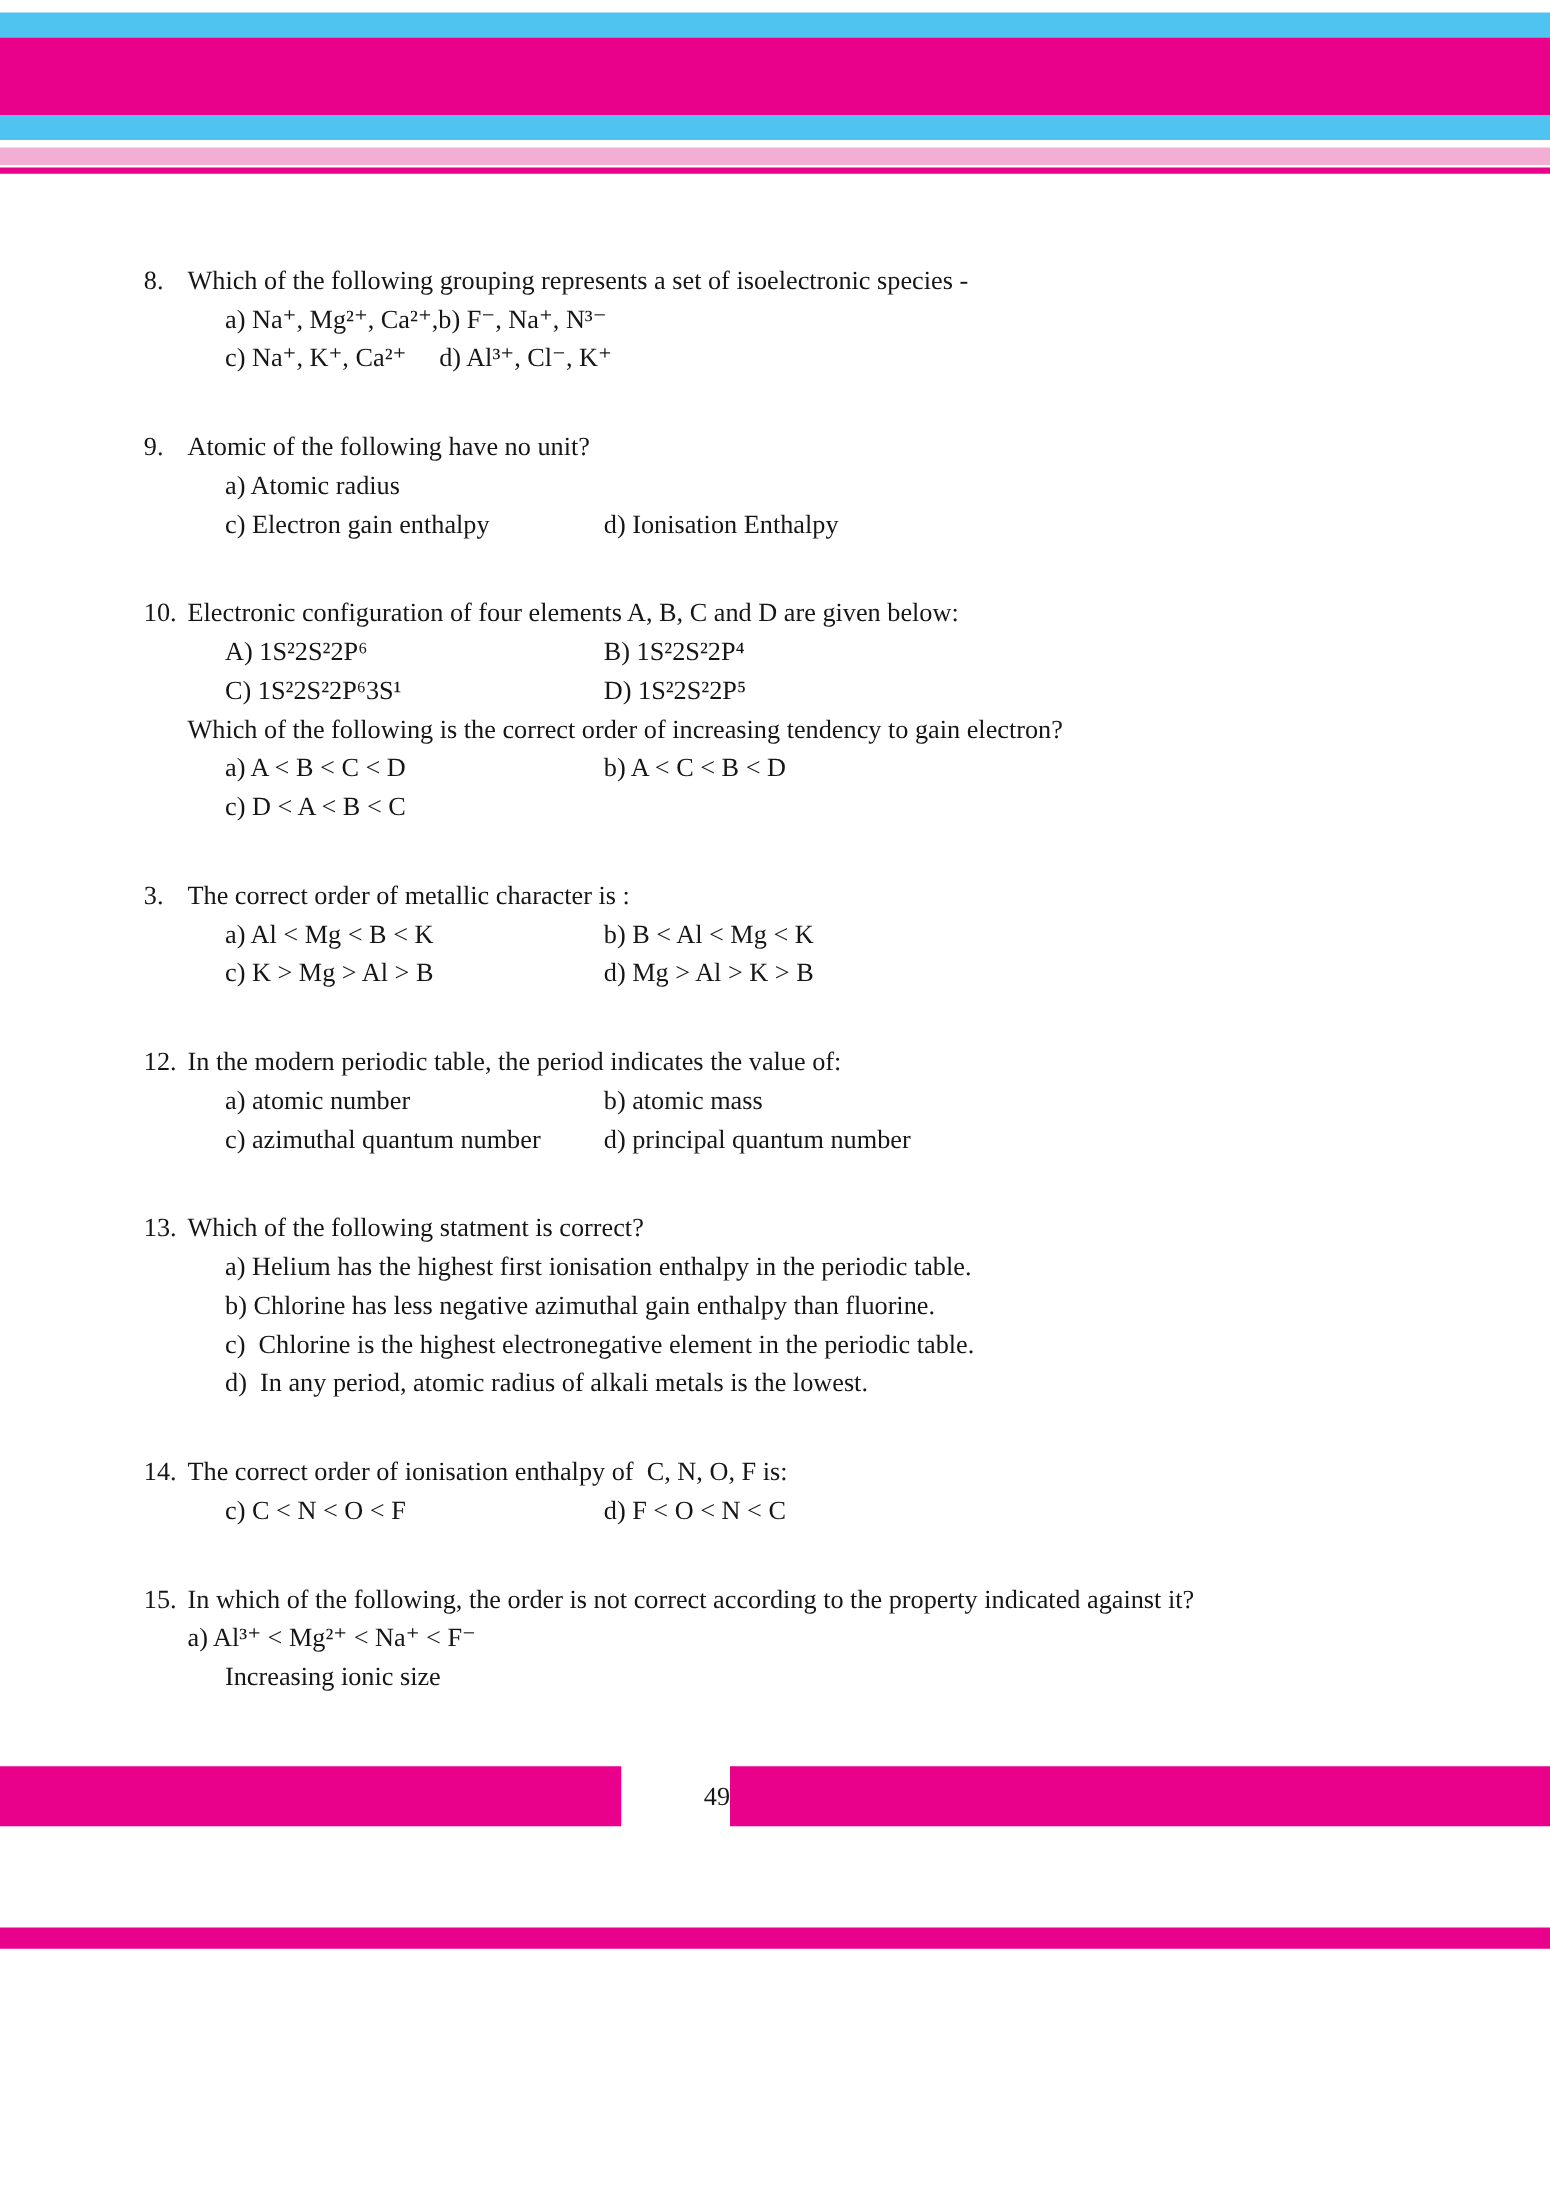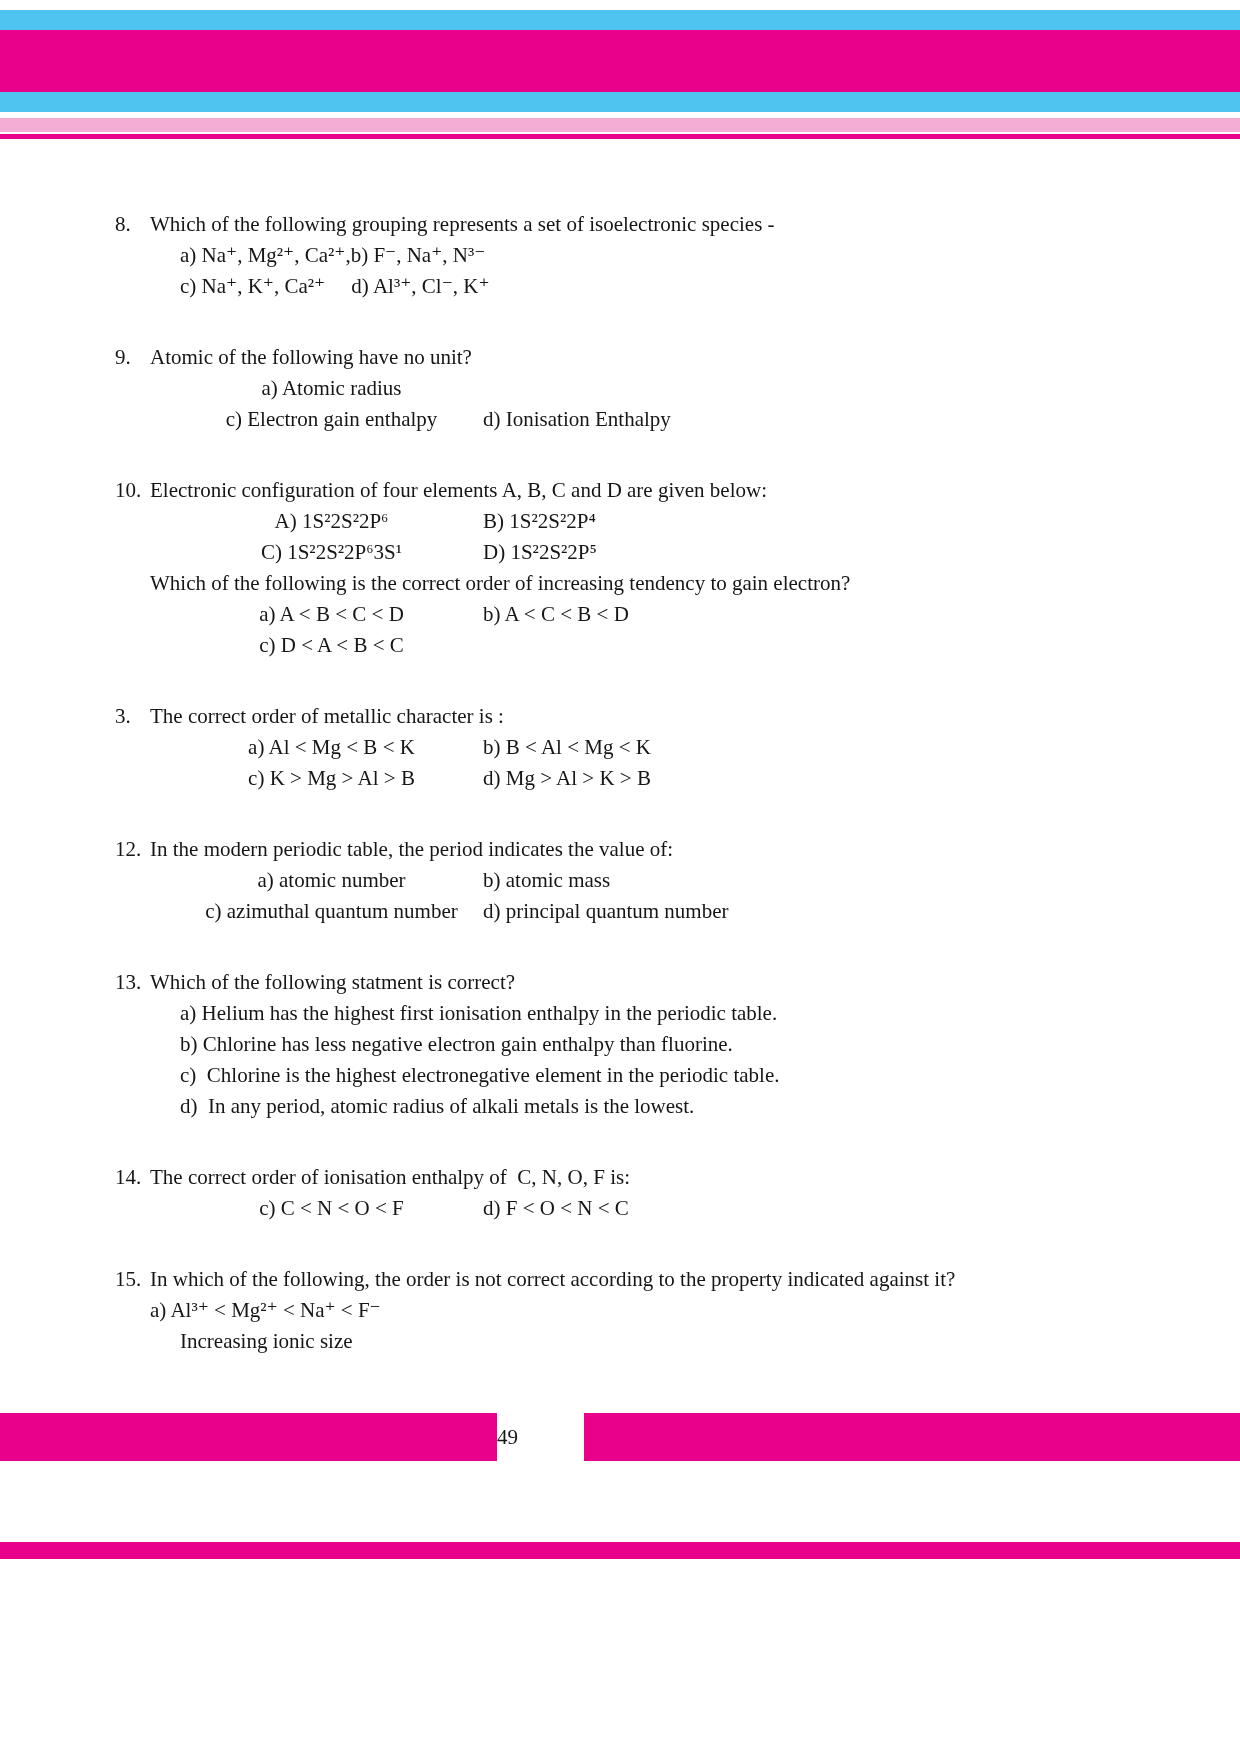--- a/index.html
+++ b/index.html
@@ -38,35 +38,35 @@
     line-height: 31px;
   }
   .question { margin-bottom: 40px; }
   .q-head { display: flex; }
   .q-num  { width: 35px; flex: none; }
   .q-text { flex: 1; white-space: pre-wrap; }
 
   .opt-line { padding-left: 65px; white-space: pre-wrap; }
   .opt-line.stem { padding-left: 35px; }
   .opt-line.two { display: flex; }
-  .opt-left  { width: 303px; flex: none; white-space: pre-wrap; text-align: center; }
+  .opt-left  { width: 303px; flex: none; white-space: pre-wrap; }
   .opt-right { flex: 1; white-space: pre-wrap; }
 
   
   .footer-bar-left {
     position: absolute; top: 1413px; left: 0; width: 497px; height: 48px;
     background: var(--magenta, #E9008B);
   }
   .footer-bar-right {
     position: absolute; top: 1413px; left: 584px; right: 0; height: 48px;
     background: var(--magenta, #E9008B);
   }
   .footer-page-number {
     position: absolute; top: 1413px; left: 497px; width: 87px; height: 48px;
-    line-height: 48px; text-align: left;
+    line-height: 48px; text-align: right;
     font-size: 21px; color: #161616;
   }
   .bottom-strip {
     position: absolute; top: 1542px; left: 0; right: 0; height: 17px;
     background: var(--magenta, #E9008B);
   }
 </style>
 </head>
 <body>
 
@@ -160,21 +160,21 @@
         <span class="opt-right">d) principal quantum number</span>
       </div>
     </section>
 
     <section class="question">
       <div class="q-head">
         <span class="q-num">13.</span>
         <span class="q-text">Which of the following statment is correct?</span>
       </div>
       <div class="opt-line full">a) Helium has the highest first ionisation enthalpy in the periodic table.</div>
-      <div class="opt-line full">b) Chlorine has less negative electron gain enthalpy than fluorine.</div>
+      <div class="opt-line full">b) Chlorine has less negative azimuthal gain enthalpy than fluorine.</div>
       <div class="opt-line full">c)  Chlorine is the highest electronegative element in the periodic table.</div>
       <div class="opt-line full">d)  In any period, atomic radius of alkali metals is the lowest.</div>
     </section>
 
     <section class="question">
       <div class="q-head">
         <span class="q-num">14.</span>
         <span class="q-text">The correct order of ionisation enthalpy of  C, N, O, F is:</span>
       </div>
       <div class="opt-line two">

